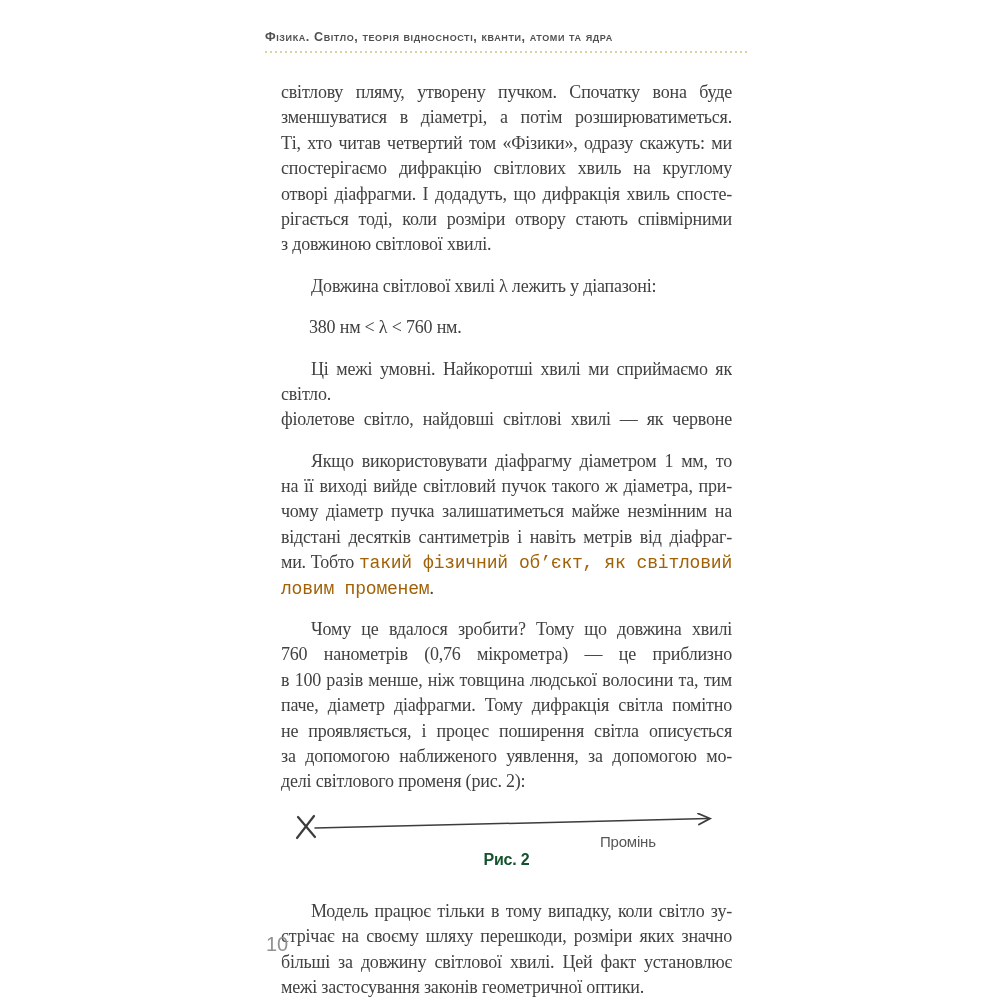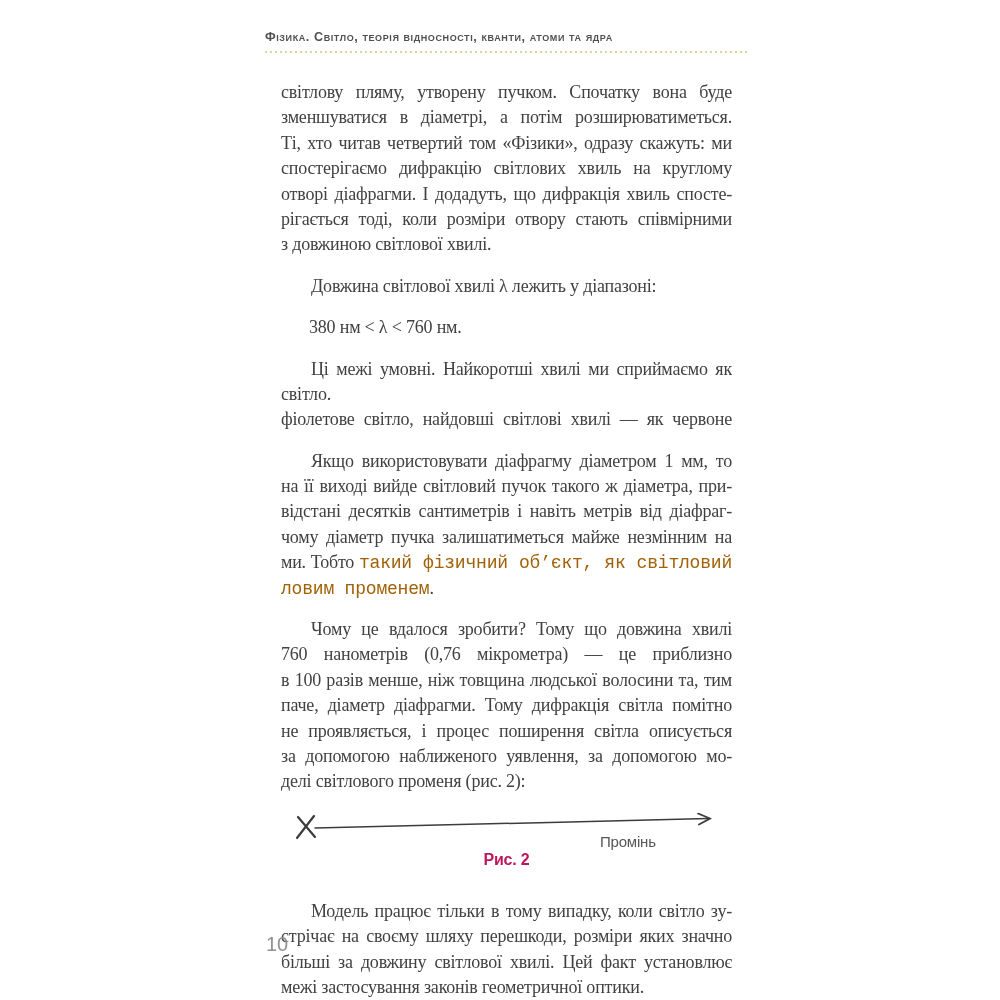--- a/index.html
+++ b/index.html
@@ -14,21 +14,21 @@
   .text-block{margin-top:27px;font-size:18px;line-height:25.4px;letter-spacing:-0.2px;}
   .para{margin:16px;}
   .line{height:25.4px;overflow:hidden;text-align:justify;text-align-last:justify;}
   .line.ind{text-indent:30px;}
   .line.end{text-align-last:left;}
   .hl{color:#a16207;font-family:Liberation Mono, monospace;}
   .formula-line{height:25.4px;line-height:25.4px;padding-left:44px;overflow:hidden;}
   .figure{position:relative;height:72px;}
   .figure svg{position:absolute;left:24px;top:2px;}
   .fig-caption{position:absolute;left:0;right:0;top:36px;text-align:center;
-        font-family:"Liberation Sans",sans-serif;font-weight:bold;font-size:16px;color:#be185d;}
+        font-family:"Liberation Sans",sans-serif;font-weight:bold;font-size:16px;color:#14532d;}
   .page-number{position:absolute;left:266px;top:933px;
         font-family:"Liberation Sans",sans-serif;font-size:20px;color:#919191;}
 </style>
 </head>
 <body>
 
 <div class="page">
   <div class="content">
 
     <div class="header-title">Фізика. Світло, теорія відносності, кванти, атоми та ядра</div>
@@ -54,22 +54,22 @@
 
       <div class="para">
         <div class="line ind">Ці межі умовні. Найкоротші хвилі ми сприймаємо як</div>
         <div class="line end">світло.</div>
         <div class="line">фіолетове світло, найдовші світлові хвилі — як червоне</div>
       </div>
 
       <div class="para">
         <div class="line ind">Якщо використовувати діафрагму діаметром 1 мм, то</div>
         <div class="line">на її виході вийде світловий пучок такого ж діаметра, при-</div>
+        <div class="line">чому діаметр пучка залишатиметься майже незмінним на</div>
         <div class="line">відстані десятків сантиметрів і навіть метрів від діафраг-</div>
-        <div class="line">чому діаметр пучка залишатиметься майже незмінним на</div>
         <div class="line"><span>ми. Тобто </span><span class="hl">такий фізичний об’єкт, як світловий пучок,</span></div>
         <div class="line end"><span class="hl">ловим променем</span><span>.</span></div>
       </div>
 
       <div class="para">
         <div class="line ind">Чому це вдалося зробити? Тому що довжина хвилі</div>
         <div class="line">760 нанометрів (0,76 мікрометра) — це приблизно</div>
         <div class="line">в 100 разів менше, ніж товщина людської волосини та, тим</div>
         <div class="line">паче, діаметр діафрагми. Тому дифракція світла помітно</div>
         <div class="line">не проявляється, і процес поширення світла описується</div>

